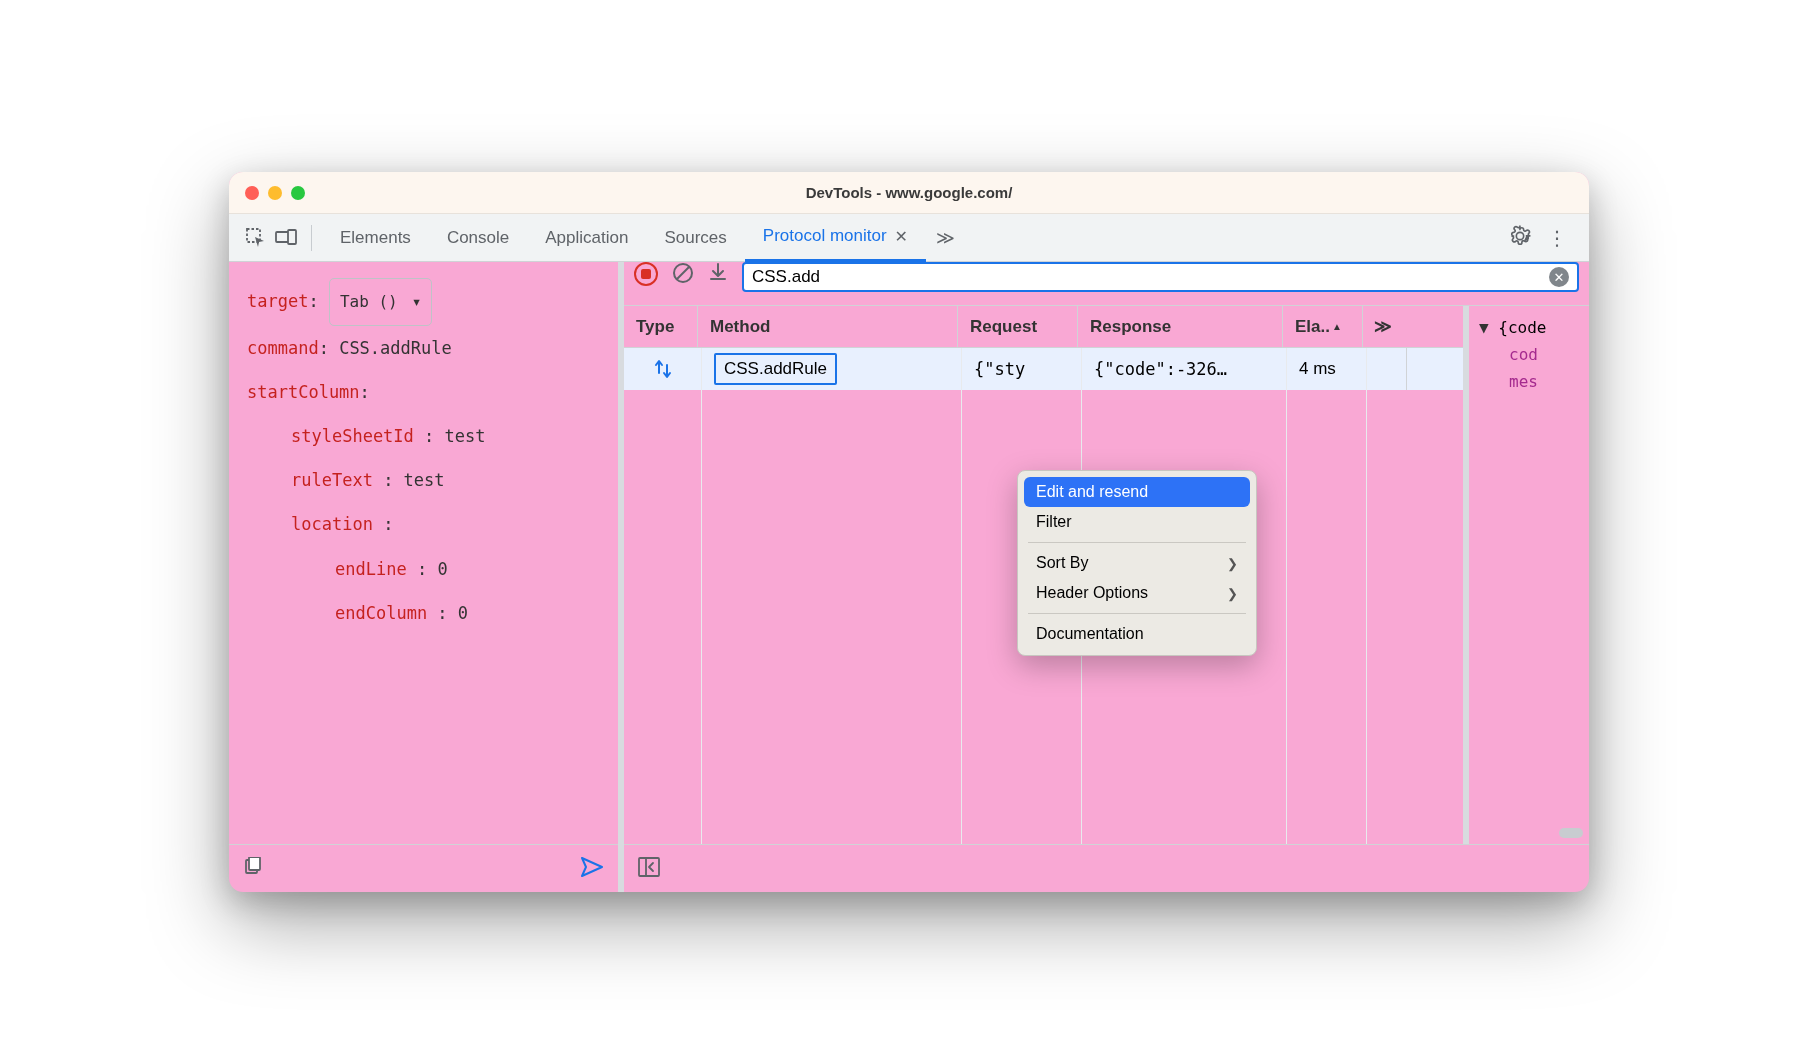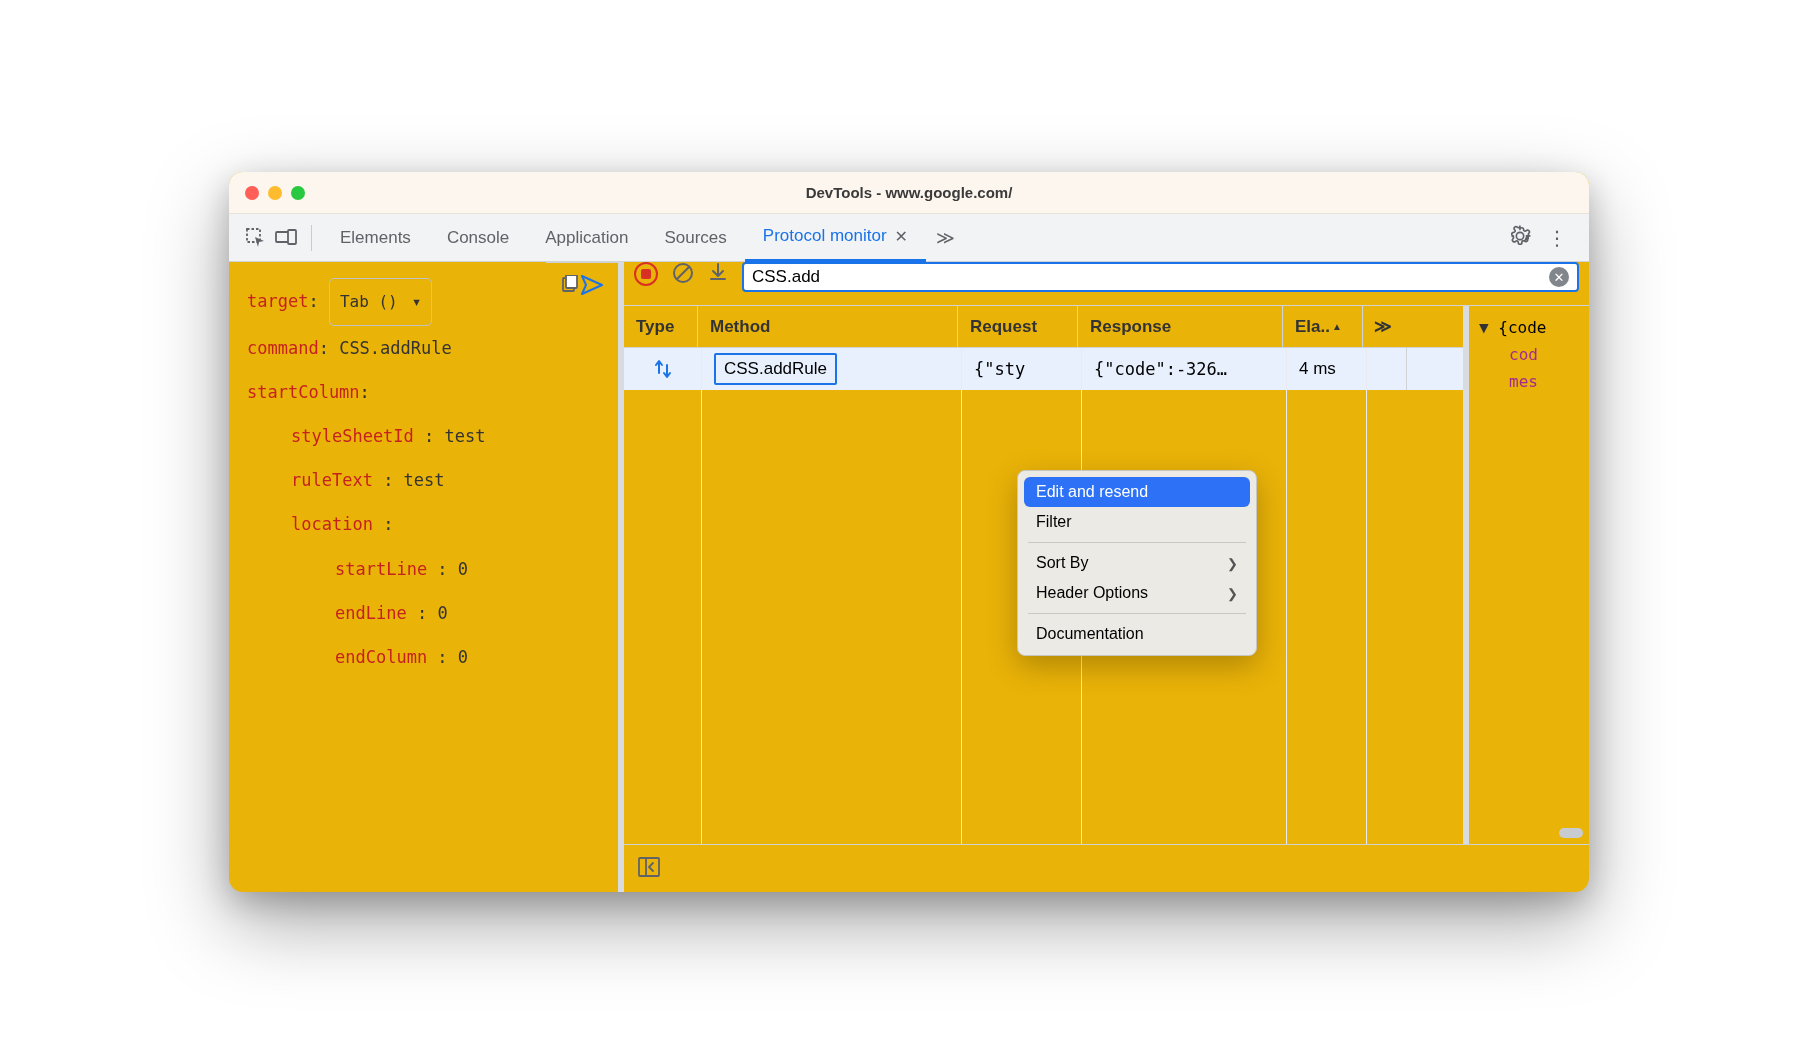--- a/index.html
+++ b/index.html
@@ -8,21 +8,21 @@
     background: #fff;
     display: flex;
     align-items: center;
     justify-content: center;
     min-height: 100vh;
     padding: 40px;
   }
   .window {
     width: 1360px;
     height: 720px;
-    background: #eab308;
+    background: #f9a8d4;
     border-radius: 14px;
     box-shadow: 0 30px 80px rgba(0,0,0,0.35), 0 10px 30px rgba(0,0,0,0.2);
     overflow: hidden;
     display: flex;
     flex-direction: column;
     position: relative;
   }
   .titlebar {
     height: 42px;
     background: #fdf6ef;
@@ -87,21 +87,21 @@
 
   .body-area {
     flex: 1;
     display: flex;
     min-height: 0;
   }
   .left-pane {
     width: 395px;
     border-right: 6px solid #d8dbdf;
     display: flex;
-    flex-direction: row;
+    flex-direction: column;
   }
   .lp-content {
     flex: 1;
     padding: 16px 18px;
     font-family: "SF Mono", Menlo, Consolas, monospace;
     font-size: 17px;
     line-height: 2.6;
     color: #333;
     overflow: auto;
   }
@@ -378,21 +378,20 @@
           <span class="target-select">
             <span>Tab ()</span>
             <span>▾</span>
           </span>
         </div>
         <div><span class="kw">command</span><span class="val">: </span><span class="val">CSS.addRule</span></div>
         <div><span class="kw">startColumn</span><span class="val">:</span></div>
         <div style="padding-left:44px"><span class="kw">styleSheetId</span><span class="val"> : </span><span class="val">test</span></div>
         <div style="padding-left:44px"><span class="kw">ruleText</span><span class="val"> : </span><span class="val">test</span></div>
         <div style="padding-left:44px"><span class="kw">location</span><span class="val"> :</span></div>
-        <div style="padding-left:88px"><span class="kw">startLine</span><span class="val"> : </span><span class="val">0</span></div>
         <div style="padding-left:88px"><span class="kw">endLine</span><span class="val"> : </span><span class="val">0</span></div>
         <div style="padding-left:88px"><span class="kw">endColumn</span><span class="val"> : </span><span class="val">0</span></div>
       </div>
       <div class="lp-footer">
         <span class="footer-icon">
           <svg width="20" height="20" viewBox="0 0 20 20">
               <rect x="3" y="3" width="11" height="13" fill="none" stroke="#5f6368" stroke-width="1.8" rx="1"></rect>
               <rect x="7" y="0" width="11" height="13" fill="#fff" stroke="#5f6368" stroke-width="1.8" rx="1" transform="translate(-1 0)"></rect>
             </svg>
         </span>

